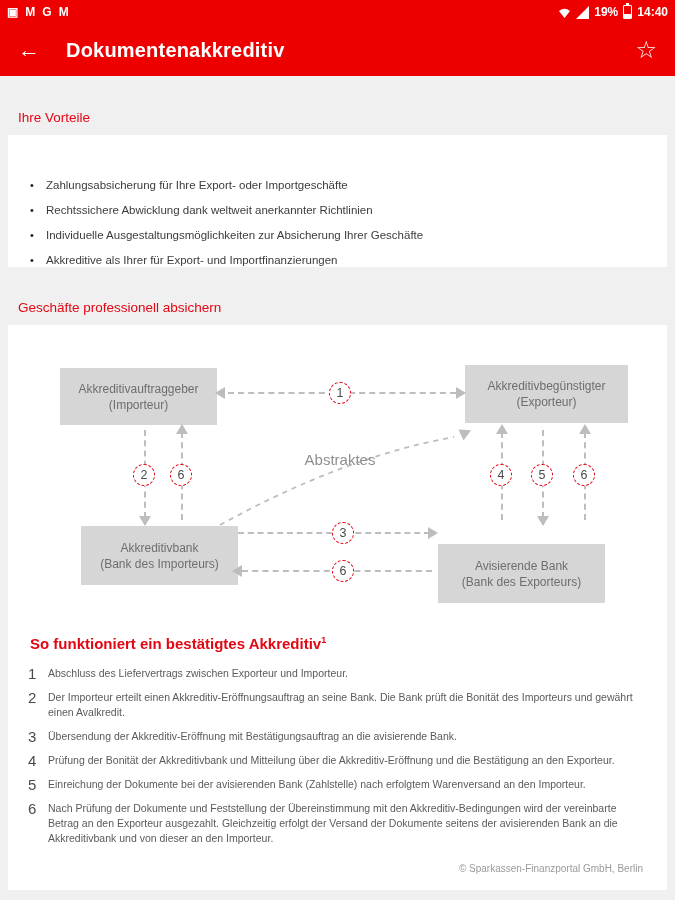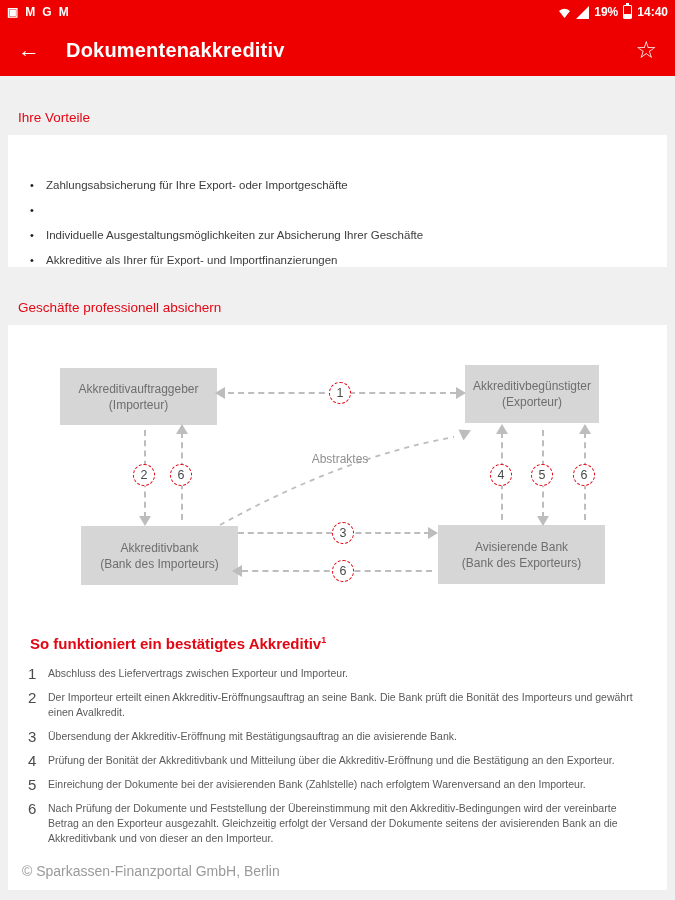--- a/index.html
+++ b/index.html
@@ -33,45 +33,45 @@
   .vorteile-card { padding:44px 16px 16px 22px; height:132px; }
   .bullet-row { display:flex; font-size:11.5px; color:#3c3c3c; margin-bottom:13px; line-height:12px; }
   .bullet-dot { width:16px; color:#1a1a1a; font-size:11px; }
 
   
   .diagram-card { padding-bottom:10px; height:565px; }
   .diagram { position:relative; height:292px; }
   .dbox { position:absolute; background:#d6d6d6; color:#6e6e6e; font-size:12px; line-height:16px;
     display:flex; flex-direction:column; align-items:center; justify-content:center; text-align:center; }
   .box-tl { left:52px;  top:43px;  width:157px; height:57px; }
-  .box-tr { left:457px; top:40px;  width:134px; height:58px; }
+  .box-tr { left:457px; top:40px;  width:163px; height:58px; }
   .box-bl { left:73px;  top:201px; width:157px; height:59px; }
-  .box-br { left:430px; top:200px; width:167px; height:59px; }
+  .box-br { left:430px; top:219px; width:167px; height:59px; }
 
   .hline { position:absolute; border-top:2px dashed #bdbdbd; height:0; }
   .vline { position:absolute; border-left:2px dashed #bdbdbd; width:0; }
   .arr { position:absolute; width:0; height:0; }
   .arr-left  { border-top:6px solid transparent; border-bottom:6px solid transparent; border-right:10px solid #bdbdbd; }
   .arr-right { border-top:6px solid transparent; border-bottom:6px solid transparent; border-left:10px solid #bdbdbd; }
   .arr-up    { border-left:6px solid transparent; border-right:6px solid transparent; border-bottom:10px solid #bdbdbd; }
   .arr-down  { border-left:6px solid transparent; border-right:6px solid transparent; border-top:10px solid #bdbdbd; }
 
   .badge { position:absolute; width:22px; height:22px; border:1.6px dashed #e30613; border-radius:50%;
     background:#fff; color:#4a4a4a; font-size:12.5px; display:flex; align-items:center; justify-content:center; z-index:3; }
   .center-label { position:absolute; left:237px; top:126px; width:190px; text-align:center;
-    color:#8f8f8f; font-size:12px; line-height:17px; }
+    color:#8f8f8f; font-size:15px; line-height:17px; }
 
   
   .how-section { padding:14px 18px 0 14px; }
   .how-heading { color:#e30613; font-size:15px; font-weight:bold; margin:4px 0 14px 8px; }
   .how-heading sup { font-size:9px; }
   .step-row { display:flex; margin-bottom:9px; }
   .step-num { width:26px; flex:0 0 26px; font-size:15px; color:#4a4a4a; line-height:15px; padding-left:6px; }
   .step-text { font-size:10.5px; color:#5a5a5a; line-height:15px; }
-  .copyright { text-align:left; font-size:14px; color:#9a9a9a; padding:8px 6px 0 0; }
+  .copyright { text-align:right; font-size:10px; color:#9a9a9a; padding:8px 6px 0 0; }
 </style>
 </head>
 <body>
 
 <div class="status-bar">
   <div class="sb-left">
     <span>▣</span>
     <span>M</span>
     <span>G</span>
     <span>M</span>
@@ -105,20 +105,21 @@
   <span class="section-heading">Ihre Vorteile</span>
 </div>
 
 <div class="card vorteile-card">
   <div class="bullet-row">
     <span class="bullet-dot">•</span>
     <span>Zahlungsabsicherung für Ihre Export- oder Importgeschäfte</span>
   </div>
   <div class="bullet-row">
     <span class="bullet-dot">•</span>
+    <span>Rechtssichere Abwicklung dank weltweit anerkannter Richtlinien</span>
   </div>
   <div class="bullet-row">
     <span class="bullet-dot">•</span>
     <span>Individuelle Ausgestaltungsmöglichkeiten zur Absicherung Ihrer Geschäfte</span>
   </div>
   <div class="bullet-row">
     <span class="bullet-dot">•</span>
     <span>Akkreditive als Ihrer für Export- und Importfinanzierungen</span>
   </div>
 </div>

